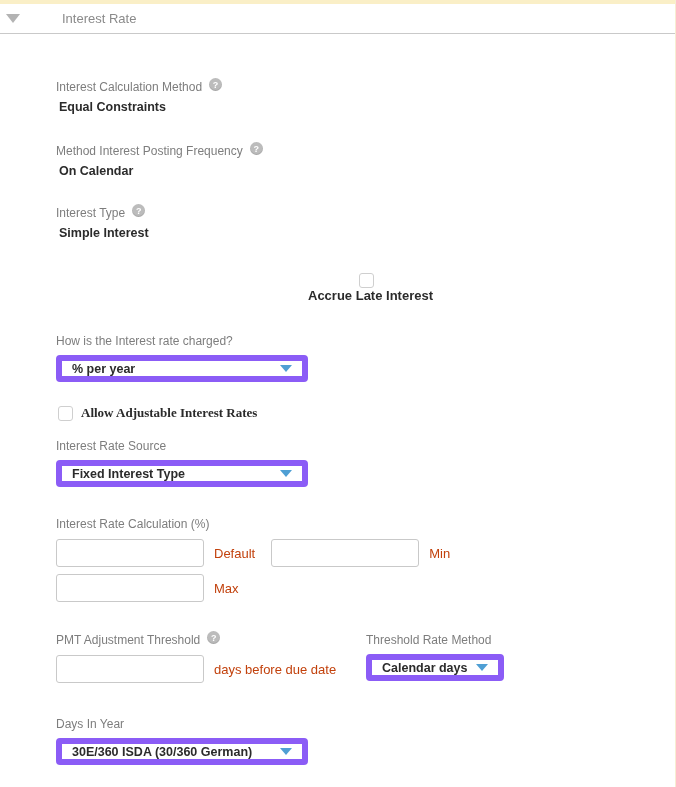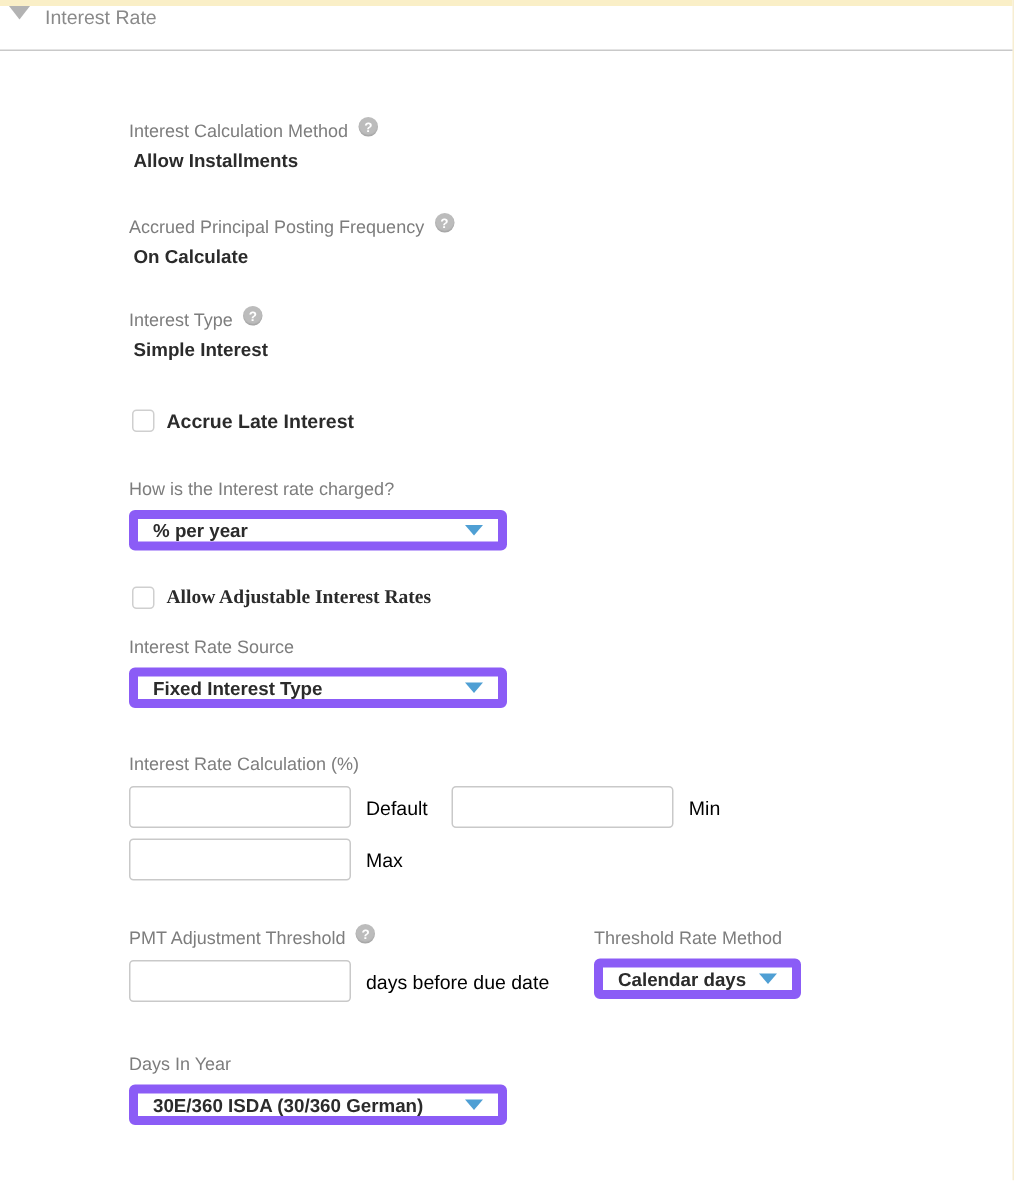--- a/index.html
+++ b/index.html
@@ -8,55 +8,56 @@
     font-family: "Liberation Sans", "DejaVu Sans", sans-serif;
     width: 676px; height: 787px;
     position: relative;
     color: #2b2b2b;
     overflow: hidden;
   }
   .page { width: 676px; height: 787px; background: #fff; border-right: 1px solid #f7eed2; }
   .top-accent { height: 4px; width: 100%; background: #faefc7; }
 
   .section-header {
-    display: flex; 
+    display: flex; align-items: center;
     height: 29px; padding-left: 6px;
     cursor: pointer;
+    gap: 32px;
   }
   .tri {
     width: 0; height: 0;
     border-left: 7px solid transparent;
     border-right: 7px solid transparent;
     border-top: 9px solid #b3b3b3;
     display: inline-block;
   }
   .section-title { margin-left: 10px; font-size: 13px; color: #8a8a8a; }
   .divider { border-bottom: 1px solid #c9c9c9; width: 100%; }
 
-  .form { padding-left: 86px; }
+  .form { padding-left: 56px; }
 
   .label { font-size: 12px; color: #7d7d7d; line-height: 15px; }
   .label-line { display: flex; align-items: flex-start; }
   .help {
     display: inline-flex; align-items: center; justify-content: center;
     width: 13px; height: 13px; margin-left: 7px; margin-top: -2px;
     background: #bcbcbc; color: #ffffff; border-radius: 50%;
     font-size: 9px; font-weight: 700; cursor: pointer;
     box-shadow: inset 0 -1px 1px rgba(0,0,0,0.12);
   }
   .value { margin-top: 5px; margin-left: 3px; font-size: 12.5px; font-weight: 700; color: #2b2b2b; }
 
   .two-col { display: flex; }
   .col-a { width: 310px; }
   .col-b { flex: 1; }
 
   .g1 { margin-top: 46px; }
   .g2 { margin-top: 30px; }
   .g3 { margin-top: 28px; }
-  .cb1 { margin-top: 33px; }
+  .cb1 { margin-top: 33px; flex-direction: column; }
   .g4 { margin-top: 31px; }
   .cb2 { margin-top: 23px; font-family: Liberation Serif, serif; }
   .g5 { margin-top: 18px; }
   .g6 { margin-top: 30px; }
   .g7 { margin-top: 31px; }
   .g8 { margin-top: 34px; }
 
   .checkbox-row { display: flex; align-items: center; margin-left: 2px; cursor: pointer; }
   .checkbox-box {
     width: 15px; height: 15px; border: 1px solid #cfcfcf; border-radius: 3px;
@@ -84,21 +85,21 @@
   .select.small { width: auto; display: inline-flex; }
   .select.small .caret { margin-left: 9px; }
 
   .text-input {
     width: 148px; height: 28px;
     border: 1px solid #c9c9c9; border-radius: 3px;
     background: #fff; outline: none;
     font-family: inherit; font-size: 12.5px; padding: 0 8px; color: #2b2b2b;
   }
   .inline-row { display: flex; align-items: center; margin-top: 7px; }
-  .suffix-label { font-size: 13px; color: #000000; margin-left: 10px; }
+  .suffix-label { font-size: 13px; color: #c2410c; margin-left: 10px; }
   .constraints .text-input + .suffix-label { margin-right: 16px; }
 </style>
 </head>
 <body>
 
 <div class="page">
   <div class="top-accent"></div>
 
   <div class="section-header">
     <span class="tri"></span>
@@ -107,30 +108,30 @@
   <div class="divider"></div>
 
   <div class="form">
 
     <div class="two-col g1">
       <div class="col-a">
         <div class="label-line">
           <span class="label">Interest Calculation Method</span>
           <span class="help">?</span>
         </div>
-        <div class="value">Allow Installments</div>
+        <div class="value">Equal Constraints</div>
       </div>
     </div>
 
     <div class="g2">
       <div class="label-line">
-        <span class="label">Accrued Principal Posting Frequency</span>
+        <span class="label">Method Interest Posting Frequency</span>
         <span class="help">?</span>
       </div>
-      <div class="value">On Calculate</div>
+      <div class="value">On Calendar</div>
     </div>
 
     <div class="g3">
       <div class="label-line">
         <span class="label">Interest Type</span>
         <span class="help">?</span>
       </div>
       <div class="value">Simple Interest</div>
     </div>
 

